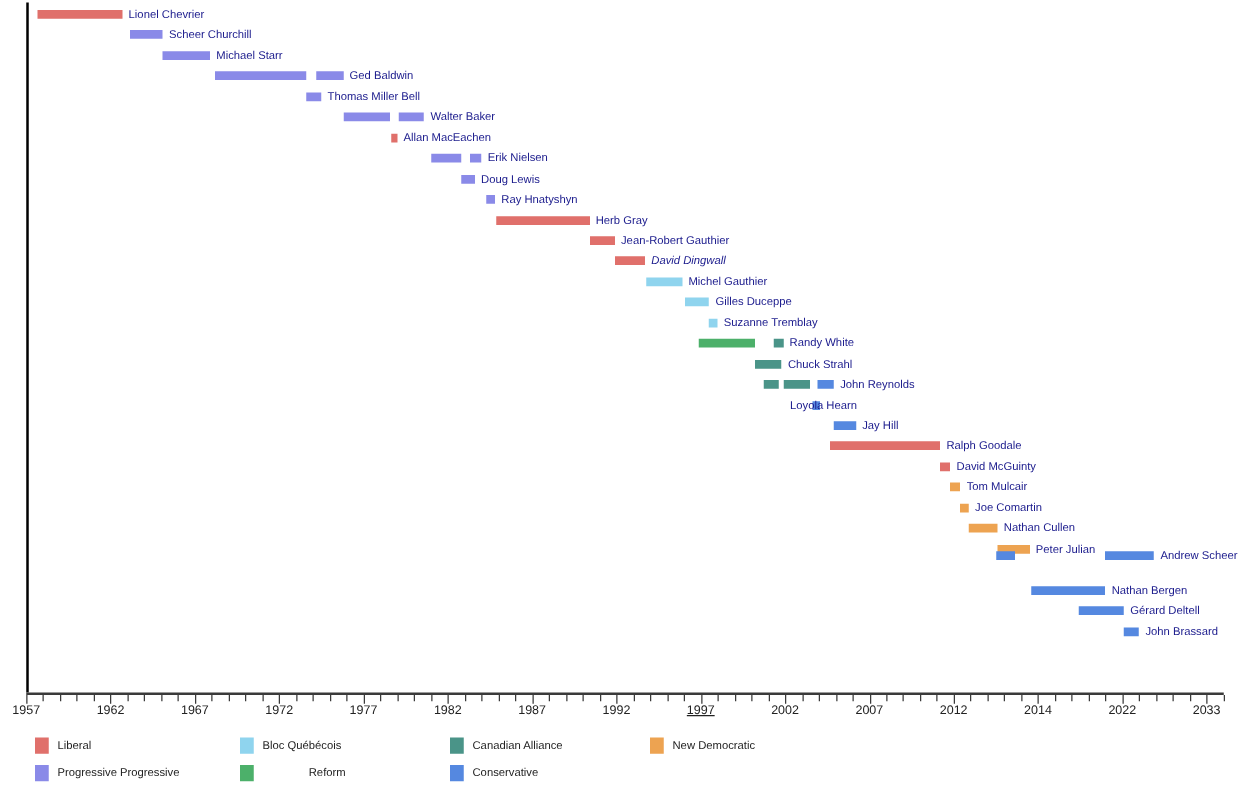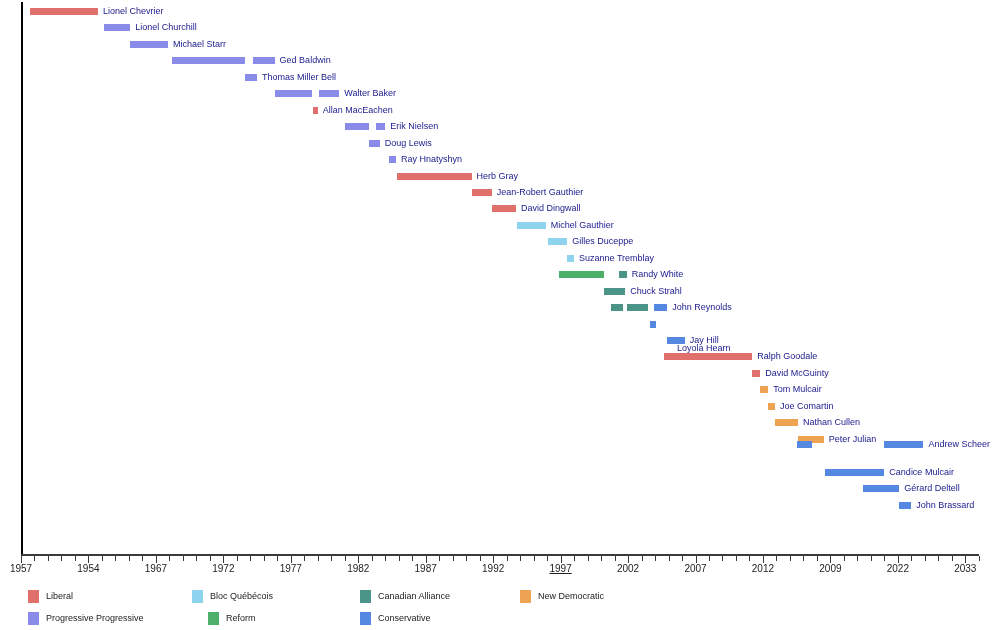--- a/index.html
+++ b/index.html
@@ -123,21 +123,21 @@
 
   <div id="plot-area">
     <div id="y-axis-line"></div>
     <div id="rows-container">
         <div class="gantt-row" style="top: 4px; width: 1000px;">
           <div class="bar-seg" title="Lionel Chevrier — Liberal" style="left: 29.7685px; width: 68.1245px; background: rgb(224, 112, 107);"></div>
           <span class="row-label" style="left: 102.893px;">Lionel Chevrier</span>
         </div>
         <div class="gantt-row" style="top: 20.45px; width: 1000px;">
           <div class="bar-seg" title="Gordon Churchill — Progressive Conservative" style="left: 103.963px; width: 26.3055px; background: rgb(138, 138, 232);"></div>
-          <span class="row-label" style="left: 135.269px;">Lionel Churchill</span>
+          <span class="row-label" style="left: 135.269px;">Scheer Churchill</span>
         </div>
         <div class="gantt-row" style="top: 36.9px; width: 1000px;">
           <div class="bar-seg" title="Michael Starr — Progressive Conservative" style="left: 130.269px; width: 37.772px; background: rgb(138, 138, 232);"></div>
           <span class="row-label" style="left: 173.041px;">Michael Starr</span>
         </div>
         <div class="gantt-row" style="top: 53.35px; width: 1000px;">
           <div class="bar-seg" title="Ged Baldwin — Progressive Conservative" style="left: 172.088px; width: 72.846px; background: rgb(138, 138, 232);"></div>
           <div class="bar-seg" title="Ged Baldwin — Progressive Conservative" style="left: 253.028px; width: 21.584px; background: rgb(138, 138, 232);"></div>
           <span class="row-label" style="left: 279.612px;">Ged Baldwin</span>
         </div>
@@ -168,21 +168,21 @@
           <span class="row-label" style="left: 401.022px;">Ray Hnatyshyn</span>
         </div>
         <div class="gantt-row" style="top: 168.5px; width: 1000px;">
           <div class="bar-seg" title="Herb Gray — Liberal" style="left: 397.371px; width: 74.195px; background: rgb(224, 112, 107);"></div>
           <span class="row-label" style="left: 476.566px;">Herb Gray</span>
         </div>
         <div class="gantt-row" style="top: 184.95px; width: 1000px;">
           <div class="bar-seg" title="Jean-Robert Gauthier — Liberal" style="left: 471.566px; width: 20.235px; background: rgb(224, 112, 107);"></div>
           <span class="row-label" style="left: 496.801px;">Jean-Robert Gauthier</span>
         </div>
-        <div class="gantt-row" style="top: 201.4px; width: 916px;">
+        <div class="gantt-row" style="top: 201.4px; width: 916px; font-style: italic;">
           <div class="bar-seg" title="David Dingwall — Liberal" style="left: 491.801px; width: 24.282px; background: rgb(224, 112, 107);"></div>
           <span class="row-label" style="left: 521.083px;">David Dingwall</span>
         </div>
         <div class="gantt-row" style="top: 217.85px; width: 1000px;">
           <div class="bar-seg" title="Michel Gauthier — Bloc Québécois" style="left: 517.432px; width: 28.329px; background: rgb(143, 212, 238);"></div>
           <span class="row-label" style="left: 550.761px;">Michel Gauthier</span>
         </div>
         <div class="gantt-row" style="top: 234.3px; width: 1000px;">
           <div class="bar-seg" title="Gilles Duceppe — Bloc Québécois" style="left: 548.459px; width: 18.886px; background: rgb(143, 212, 238);"></div>
           <span class="row-label" style="left: 572.345px;">Gilles Duceppe</span>
@@ -201,21 +201,21 @@
           <span class="row-label" style="left: 630.352px;">Chuck Strahl</span>
         </div>
         <div class="gantt-row" style="top: 300.1px; width: 1000px;">
           <div class="bar-seg" title="John Reynolds — Canadian Alliance" style="left: 610.513px; width: 12.141px; background: rgb(74, 148, 136);"></div>
           <div class="bar-seg" title="John Reynolds — Canadian Alliance" style="left: 626.701px; width: 21.584px; background: rgb(74, 148, 136);"></div>
           <div class="bar-seg" title="John Reynolds — Conservative" style="left: 653.681px; width: 13.49px; background: rgb(85, 136, 224);"></div>
           <span class="row-label" style="left: 672.171px;">John Reynolds</span>
         </div>
         <div class="gantt-row" style="top: 316.55px; width: 1000px;">
           <div class="bar-seg" title="Loyola Hearn — Conservative" style="left: 649.634px; width: 6.745px; background: rgb(85, 136, 224);"></div>
-          <span class="row-label" style="left: 677px; margin-top: 24px;">Loyola Hearn</span>
+          <span class="row-label" style="left: 632px;">Loyola Hearn</span>
         </div>
         <div class="gantt-row" style="top: 333px; width: 1000px;">
           <div class="bar-seg" title="Jay Hill — Conservative" style="left: 667.171px; width: 17.537px; background: rgb(85, 136, 224);"></div>
           <span class="row-label" style="left: 689.708px;">Jay Hill</span>
         </div>
         <div class="gantt-row" style="top: 349.45px; width: 1000px;">
           <div class="bar-seg" title="Ralph Goodale — Liberal" style="left: 664.473px; width: 87.685px; background: rgb(224, 112, 107);"></div>
           <span class="row-label" style="left: 757.158px;">Ralph Goodale</span>
         </div>
         <div class="gantt-row" style="top: 365.9px; width: 1000px;">
@@ -238,21 +238,21 @@
           <div class="bar-seg" title="Peter Julian — New Democratic" style="left: 798.024px; width: 25.631px; background: rgb(237, 163, 81);"></div>
           <span class="row-label" style="left: 828.655px;">Peter Julian</span>
         </div>
         <div class="gantt-row" style="top: 437px; width: 892px;">
           <div class="bar-seg" title="Andrew Scheer — Conservative" style="left: 796.675px; width: 14.839px; background: rgb(85, 136, 224);"></div>
           <div class="bar-seg" title="Andrew Scheer — Conservative" style="left: 884.36px; width: 39.121px; background: rgb(85, 136, 224);"></div>
           <span class="row-label" style="left: 928.481px;">Andrew Scheer</span>
         </div>
         <div class="gantt-row" style="top: 464.6px; width: 1000px;">
           <div class="bar-seg" title="Candice Bergen — Conservative" style="left: 825.004px; width: 59.356px; background: rgb(85, 136, 224);"></div>
-          <span class="row-label" style="left: 889.36px;">Candice Mulcair</span>
+          <span class="row-label" style="left: 889.36px;">Nathan Bergen</span>
         </div>
         <div class="gantt-row" style="top: 481.05px; width: 1000px;">
           <div class="bar-seg" title="Gérard Deltell — Conservative" style="left: 862.776px; width: 36.423px; background: rgb(85, 136, 224);"></div>
           <span class="row-label" style="left: 904.199px;">Gérard Deltell</span>
         </div>
         <div class="gantt-row" style="top: 497.5px; width: 1000px;">
           <div class="bar-seg" title="John Brassard — Conservative" style="left: 899.199px; width: 12.141px; background: rgb(85, 136, 224);"></div>
           <span class="row-label" style="left: 916.34px;">John Brassard</span>
         </div>
       </div>
@@ -261,21 +261,21 @@
   <div id="x-axis">
     <div id="x-axis-line"></div>
     <div id="ticks-container">
         <div class="tick major" style="left: 21px;"></div>
         <span class="tick-label" style="left: 21px;">1957</span>
         <div class="tick" style="left: 34.49px;"></div>
         <div class="tick" style="left: 47.98px;"></div>
         <div class="tick" style="left: 61.47px;"></div>
         <div class="tick" style="left: 74.96px;"></div>
         <div class="tick major" style="left: 88.45px;"></div>
-        <span class="tick-label" style="left: 88.45px;">1954</span>
+        <span class="tick-label" style="left: 88.45px;">1962</span>
         <div class="tick" style="left: 101.94px;"></div>
         <div class="tick" style="left: 115.43px;"></div>
         <div class="tick" style="left: 128.92px;"></div>
         <div class="tick" style="left: 142.41px;"></div>
         <div class="tick major" style="left: 155.9px;"></div>
         <span class="tick-label" style="left: 155.9px;">1967</span>
         <div class="tick" style="left: 169.39px;"></div>
         <div class="tick" style="left: 182.88px;"></div>
         <div class="tick" style="left: 196.37px;"></div>
         <div class="tick" style="left: 209.86px;"></div>
@@ -327,21 +327,21 @@
         <div class="tick" style="left: 722.48px;"></div>
         <div class="tick" style="left: 735.97px;"></div>
         <div class="tick" style="left: 749.46px;"></div>
         <div class="tick major" style="left: 762.95px;"></div>
         <span class="tick-label" style="left: 762.95px;">2012</span>
         <div class="tick" style="left: 776.44px;"></div>
         <div class="tick" style="left: 789.93px;"></div>
         <div class="tick" style="left: 803.42px;"></div>
         <div class="tick" style="left: 816.91px;"></div>
         <div class="tick major" style="left: 830.4px;"></div>
-        <span class="tick-label" style="left: 830.4px;">2009</span>
+        <span class="tick-label" style="left: 830.4px;">2014</span>
         <div class="tick" style="left: 843.89px;"></div>
         <div class="tick" style="left: 857.38px;"></div>
         <div class="tick" style="left: 870.87px;"></div>
         <div class="tick" style="left: 884.36px;"></div>
         <div class="tick major" style="left: 897.85px;"></div>
         <span class="tick-label" style="left: 897.85px;">2022</span>
         <div class="tick" style="left: 911.34px;"></div>
         <div class="tick" style="left: 924.83px;"></div>
         <div class="tick" style="left: 938.32px;"></div>
         <div class="tick" style="left: 951.81px;"></div>
@@ -357,21 +357,21 @@
         <span class="legend-text">Liberal</span>
       </div>
       <div class="legend-item" style="left: 28px; top: 22px;">
         <span class="legend-swatch" style="background: rgb(138, 138, 232);"></span>
         <span class="legend-text">Progressive Progressive</span>
       </div>
       <div class="legend-item" style="left: 192px; top: 0px;">
         <span class="legend-swatch" style="background: rgb(143, 212, 238);"></span>
         <span class="legend-text">Bloc Québécois</span>
       </div>
-      <div class="legend-item" style="left: 208px; top: 22px;">
+      <div class="legend-item" style="left: 192px; top: 22px; gap: 37px;">
         <span class="legend-swatch" style="background: rgb(76, 176, 106);"></span>
         <span class="legend-text">Reform</span>
       </div>
       <div class="legend-item" style="left: 360px; top: 0px;">
         <span class="legend-swatch" style="background: rgb(74, 148, 136);"></span>
         <span class="legend-text">Canadian Alliance</span>
       </div>
       <div class="legend-item" style="left: 360px; top: 22px;">
         <span class="legend-swatch" style="background: rgb(85, 136, 224);"></span>
         <span class="legend-text">Conservative</span>

